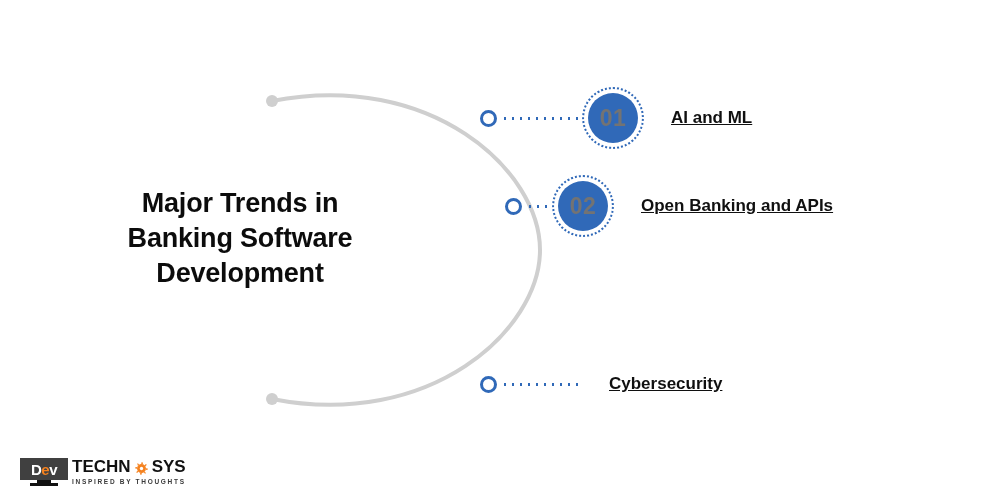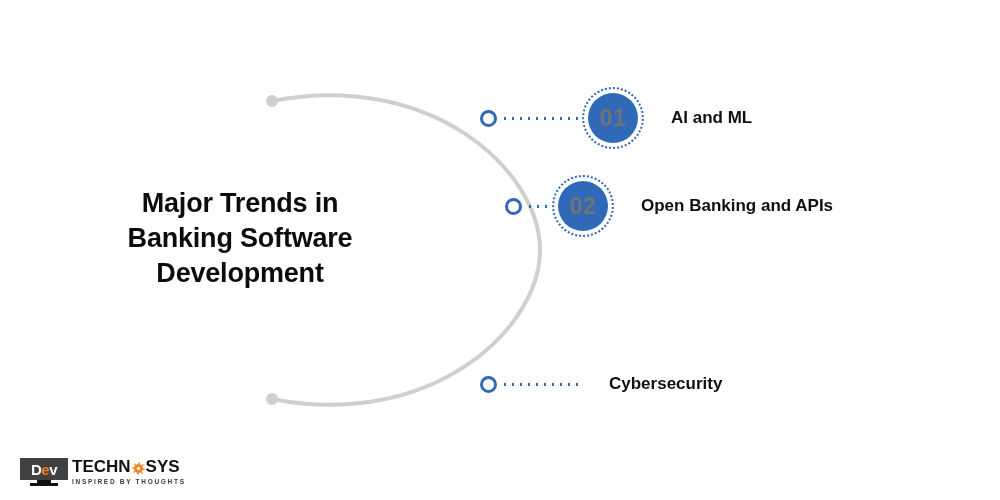--- a/index.html
+++ b/index.html
@@ -107,20 +107,21 @@
     font-weight: bold;
     letter-spacing: 0.5px;
   }
   .trend-label {
     margin-left: 27px;
     font-family: "Liberation Sans", sans-serif;
     font-size: 17px;
     font-weight: bold;
     color: #101010;
     white-space: nowrap;
+    text-decoration: underline;
   }
 
   
   #row-1 { top: 83px;  }
   #row-2 { top: 171px; left: 505px; }
   #row-3 { top: 260px; left: 505px; }
   #row-4 { top: 349px; }
 
   #row-1 .dot-connector { width: 77px; }
   #row-2 .dot-connector { width: 22px; }
@@ -179,20 +180,21 @@
   }
   #logo-word .wordmark {
     display: flex;
     align-items: center;
     font-family: "Liberation Sans", sans-serif;
     font-weight: bold;
     font-size: 17px;
     letter-spacing: 0px;
     color: #111111;
     line-height: 18px;
+    justify-content: space-between;
   }
   #logo-word .gear {
     display: inline-block;
     margin: 0 1px;
     width: 13px;
     height: 13px;
     position: relative;
   }
   #logo-word .tagline {
     font-family: "Liberation Sans", sans-serif;

